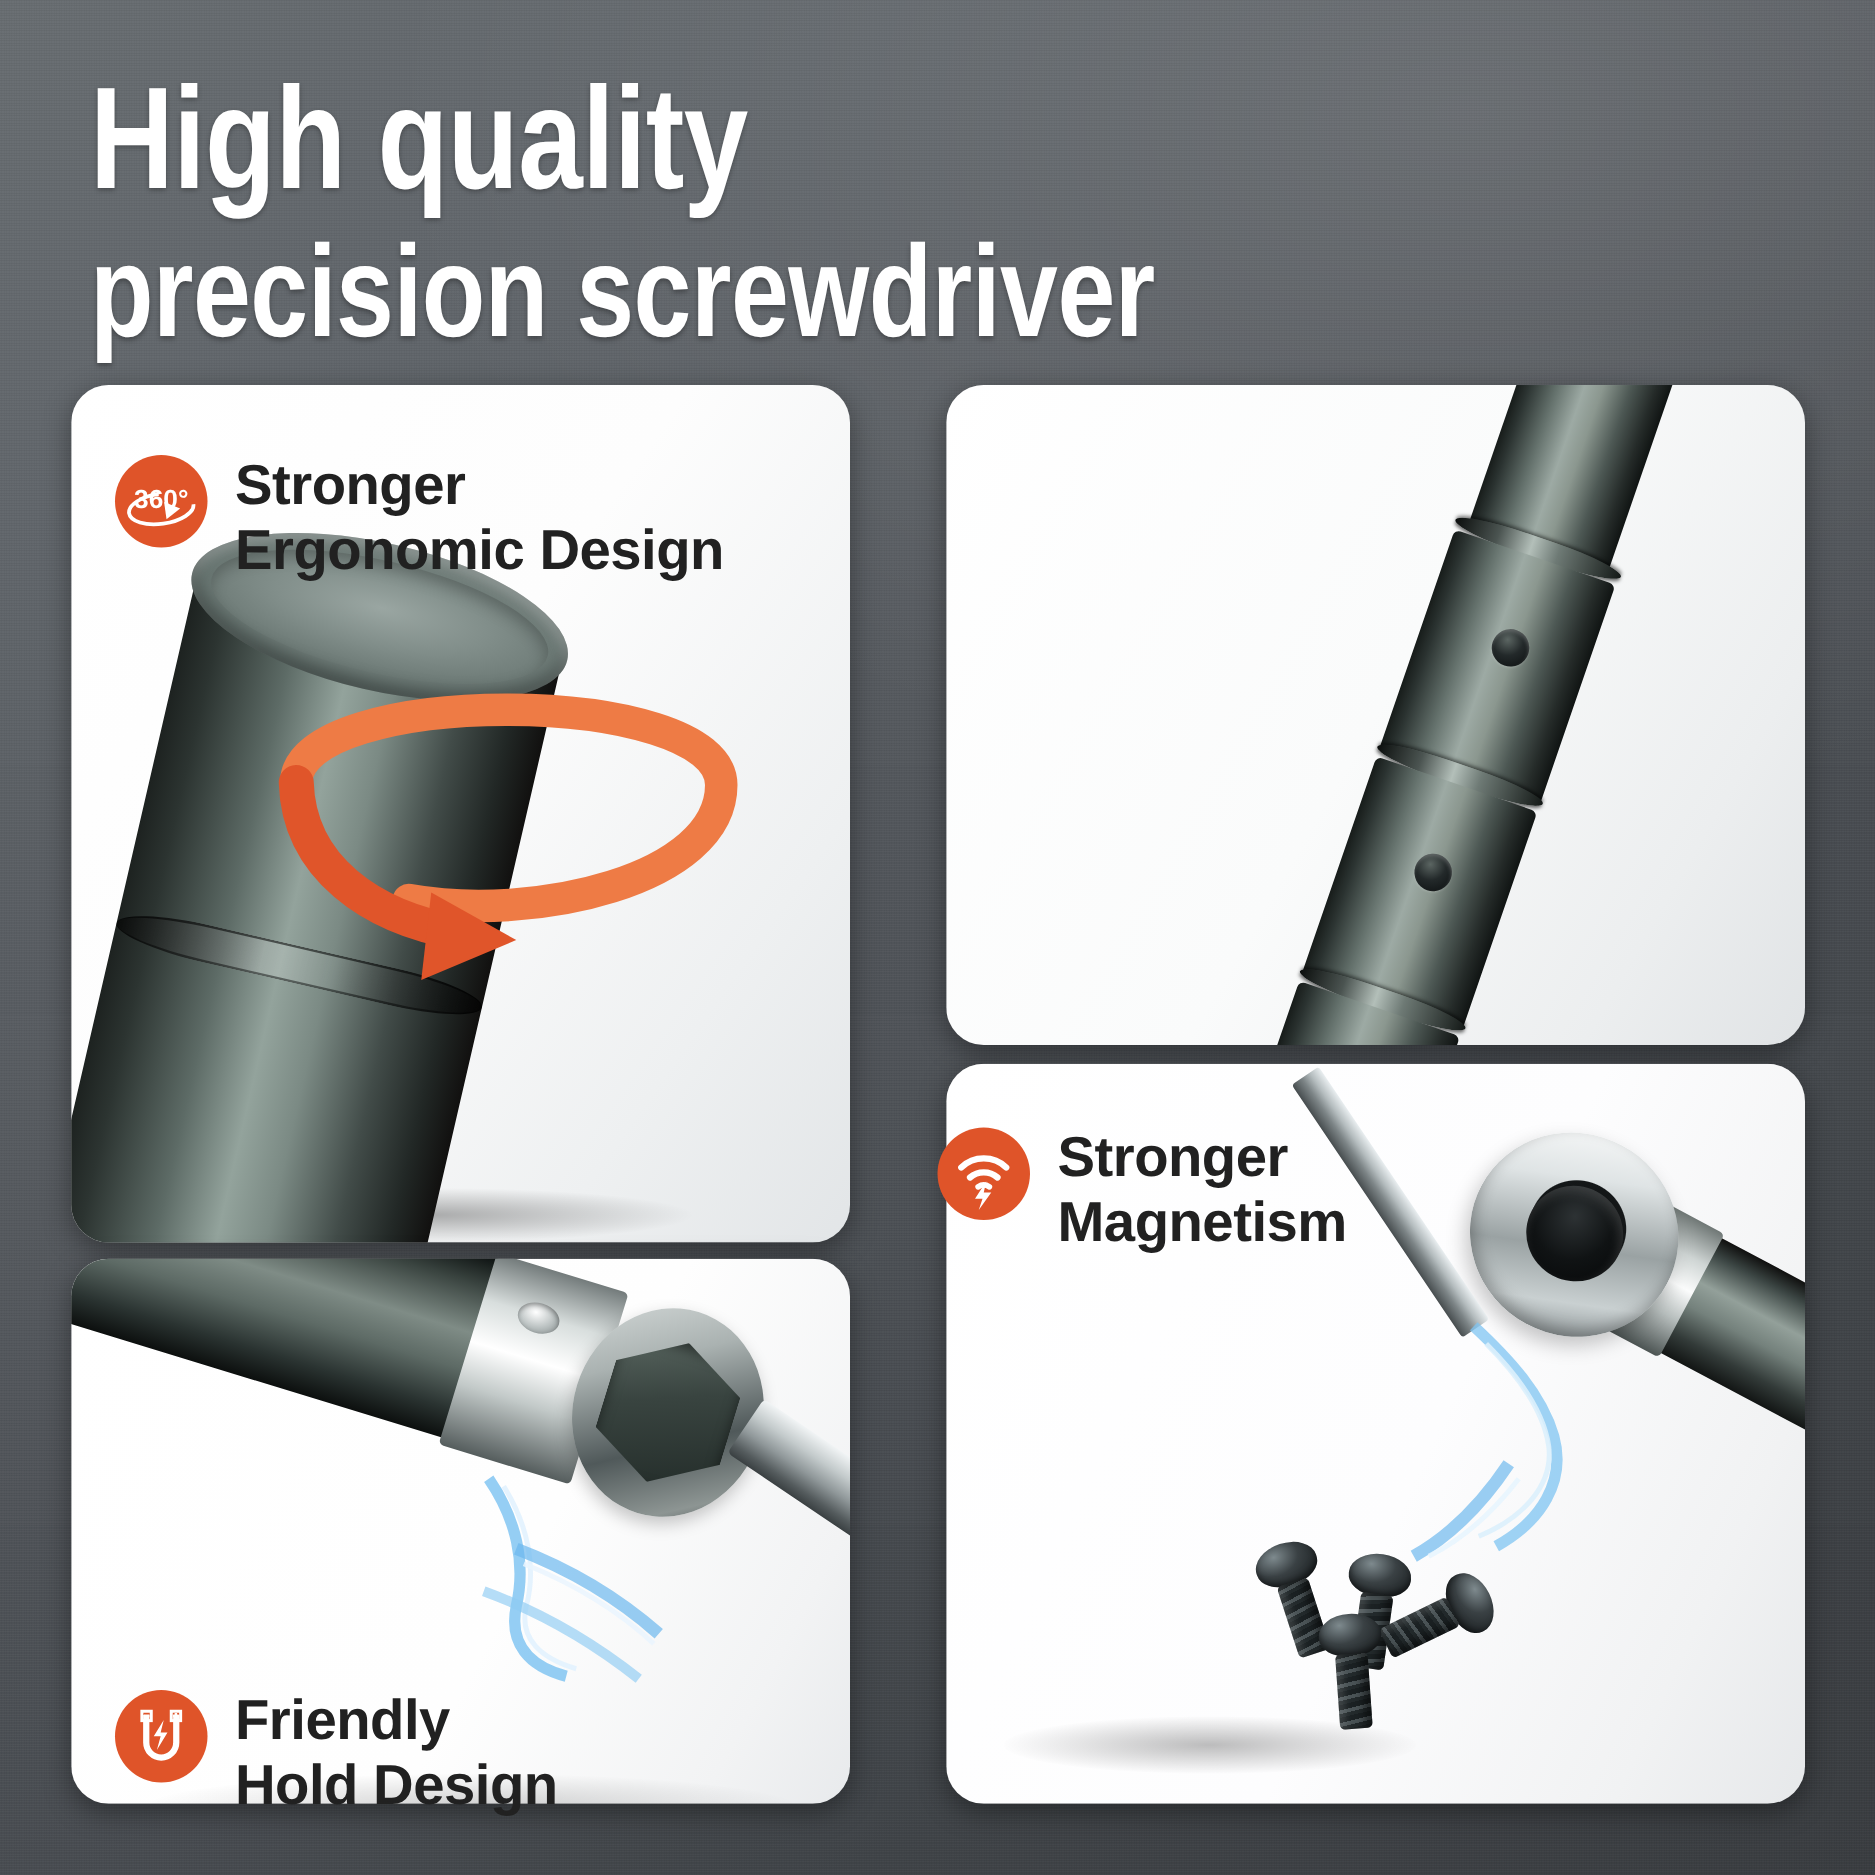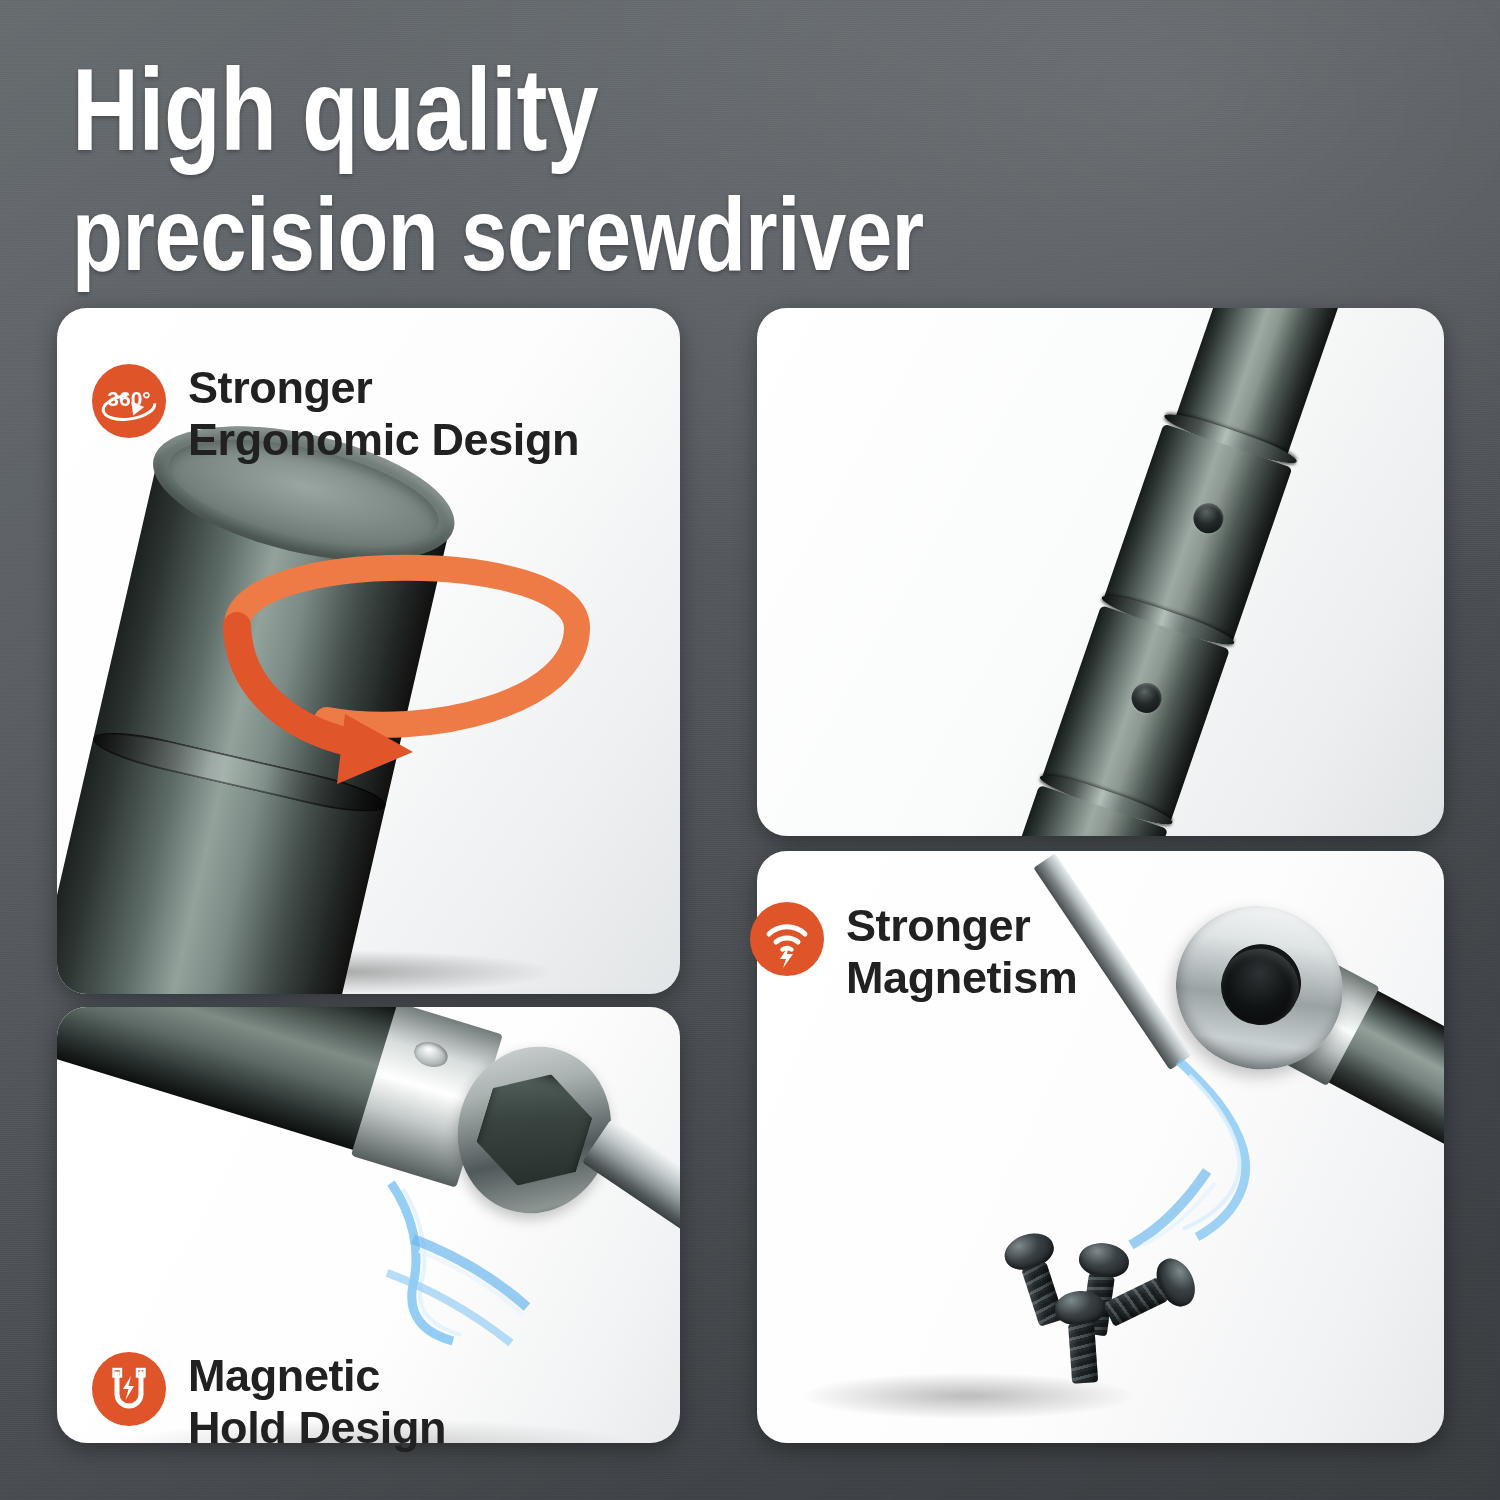--- a/index.html
+++ b/index.html
@@ -339,17 +339,17 @@
       <svg viewBox="0 0 74 74">
         <path d="M25 20 L25 42 A12 12 0 0 0 49 42 L49 20" fill="none" stroke="#fff" stroke-width="5" stroke-linejoin="round"></path>
         <rect x="21.5" y="17" width="7.5" height="7.5" fill="none" stroke="#fff" stroke-width="2.4"></rect>
         <rect x="45" y="17" width="7.5" height="7.5" fill="none" stroke="#fff" stroke-width="2.4"></rect>
         <line x1="23" y1="20.5" x2="27.5" y2="20.5" stroke="#fff" stroke-width="2"></line>
         <line x1="46.5" y1="20.5" x2="51" y2="20.5" stroke="#fff" stroke-width="2"></line>
         <line x1="48.7" y1="18.3" x2="48.7" y2="22.8" stroke="#fff" stroke-width="2"></line>
         <path d="M39 24 L31 37 L36.5 37 L33.5 48 L42 34 L36.5 34 Z" fill="#fff"></path>
       </svg>
     </div>
-    <div class="feature-text">Magnetic
+    <div class="feature-text">Friendly
 Hold Design</div>
   </div>
 
 </div>
 
 </body></html>

